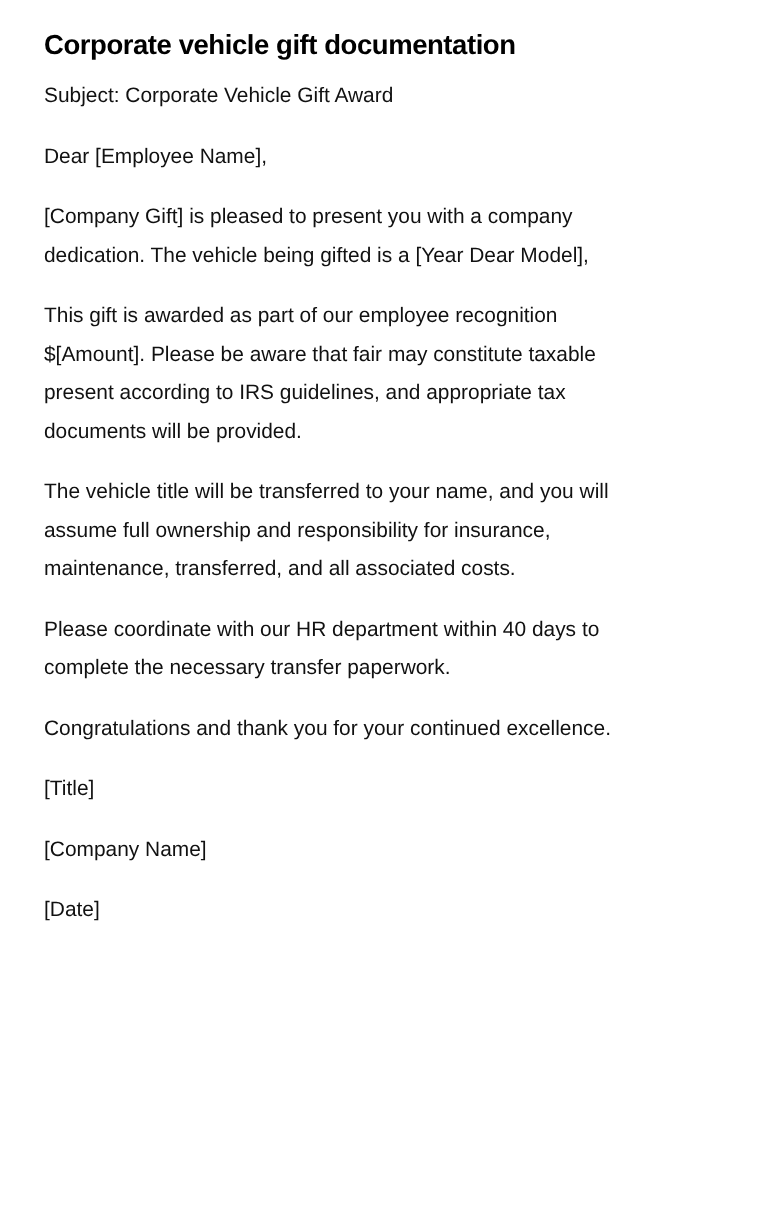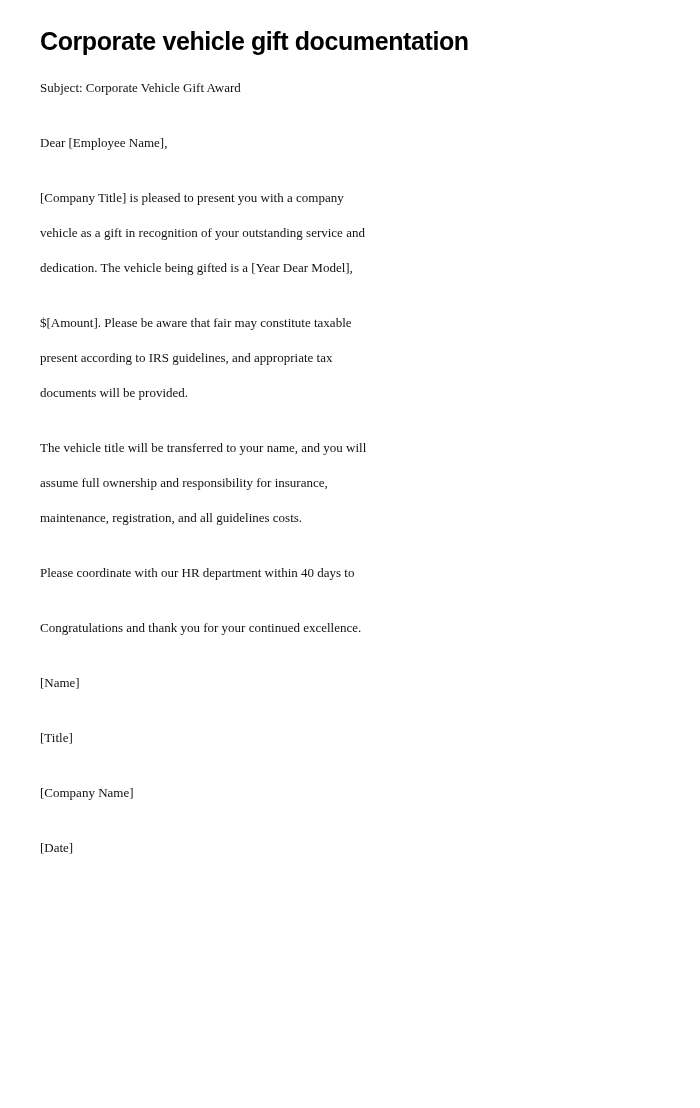--- a/index.html
+++ b/index.html
@@ -23,66 +23,65 @@
     .title {
       font-family: "Liberation Sans", sans-serif;
       font-weight: bold;
       font-size: 25px;
       line-height: 34px;
       margin: 0 0 12px 0;
       letter-spacing: -0.4px;
       color: #000000;
     }
     .para {
-      font-size: 13px;
+      font-size: 19px;
       line-height: 35px;
       margin: 0 0 20px 0;
       letter-spacing: 0px;
       white-space: nowrap;
-      font-family: Liberation Serif, serif;
     }
     .para .line {
       display: block;
     }
   </style>
 </head>
 <body>
 
 <div class="doc">
   <h1 class="title">Corporate vehicle gift documentation</h1>
 
   <p class="para">Subject: Corporate Vehicle Gift Award</p>
 
   <p class="para">Dear [Employee Name],</p>
 
   <p class="para">
-    <span class="line">[Company Title] is pleased to present you with a company</span>
-    <span class="line">vehicle as a gift in recognition of your outstanding service and</span>
+    <span class="line">[Company Gift] is pleased to present you with a company</span>
     <span class="line">dedication. The vehicle being gifted is a [Year Dear Model],</span>
   </p>
 
   <p class="para">
+    <span class="line">This gift is awarded as part of our employee recognition</span>
     <span class="line">$[Amount]. Please be aware that fair may constitute taxable</span>
     <span class="line">present according to IRS guidelines, and appropriate tax</span>
     <span class="line">documents will be provided.</span>
   </p>
 
   <p class="para">
     <span class="line">The vehicle title will be transferred to your name, and you will</span>
     <span class="line">assume full ownership and responsibility for insurance,</span>
-    <span class="line">maintenance, registration, and all guidelines costs.</span>
+    <span class="line">maintenance, transferred, and all associated costs.</span>
   </p>
 
   <p class="para">
     <span class="line">Please coordinate with our HR department within 40 days to</span>
+    <span class="line">complete the necessary transfer paperwork.</span>
   </p>
 
   <p class="para">Congratulations and thank you for your continued excellence.</p>
 
 
-  <p class="para">[Name]</p>
 
   <p class="para">[Title]</p>
 
   <p class="para">[Company Name]</p>
 
   <p class="para">[Date]</p>
 </div>
 
 </body></html>

